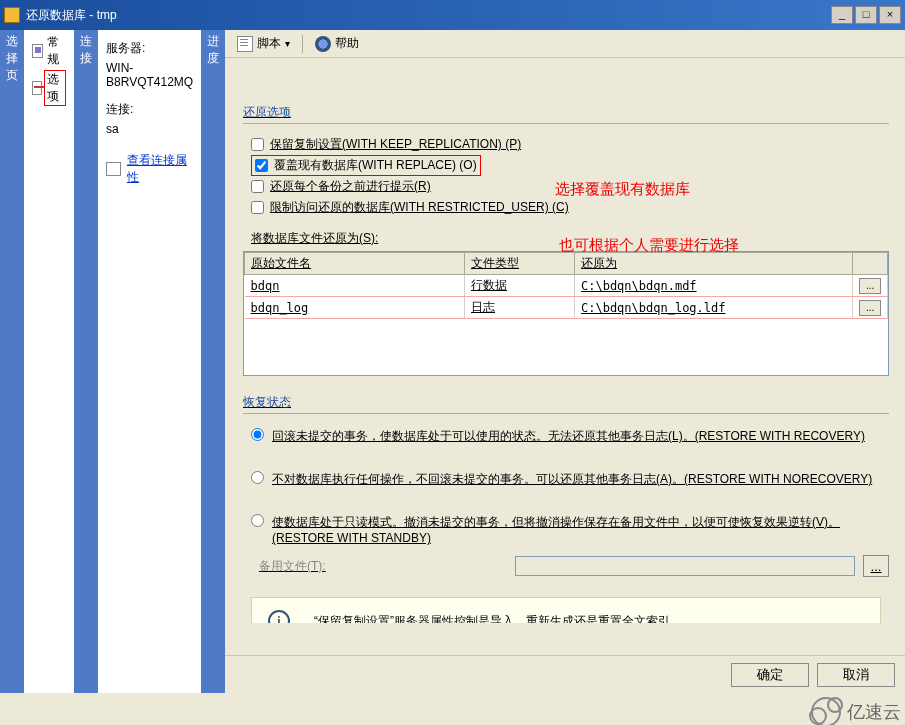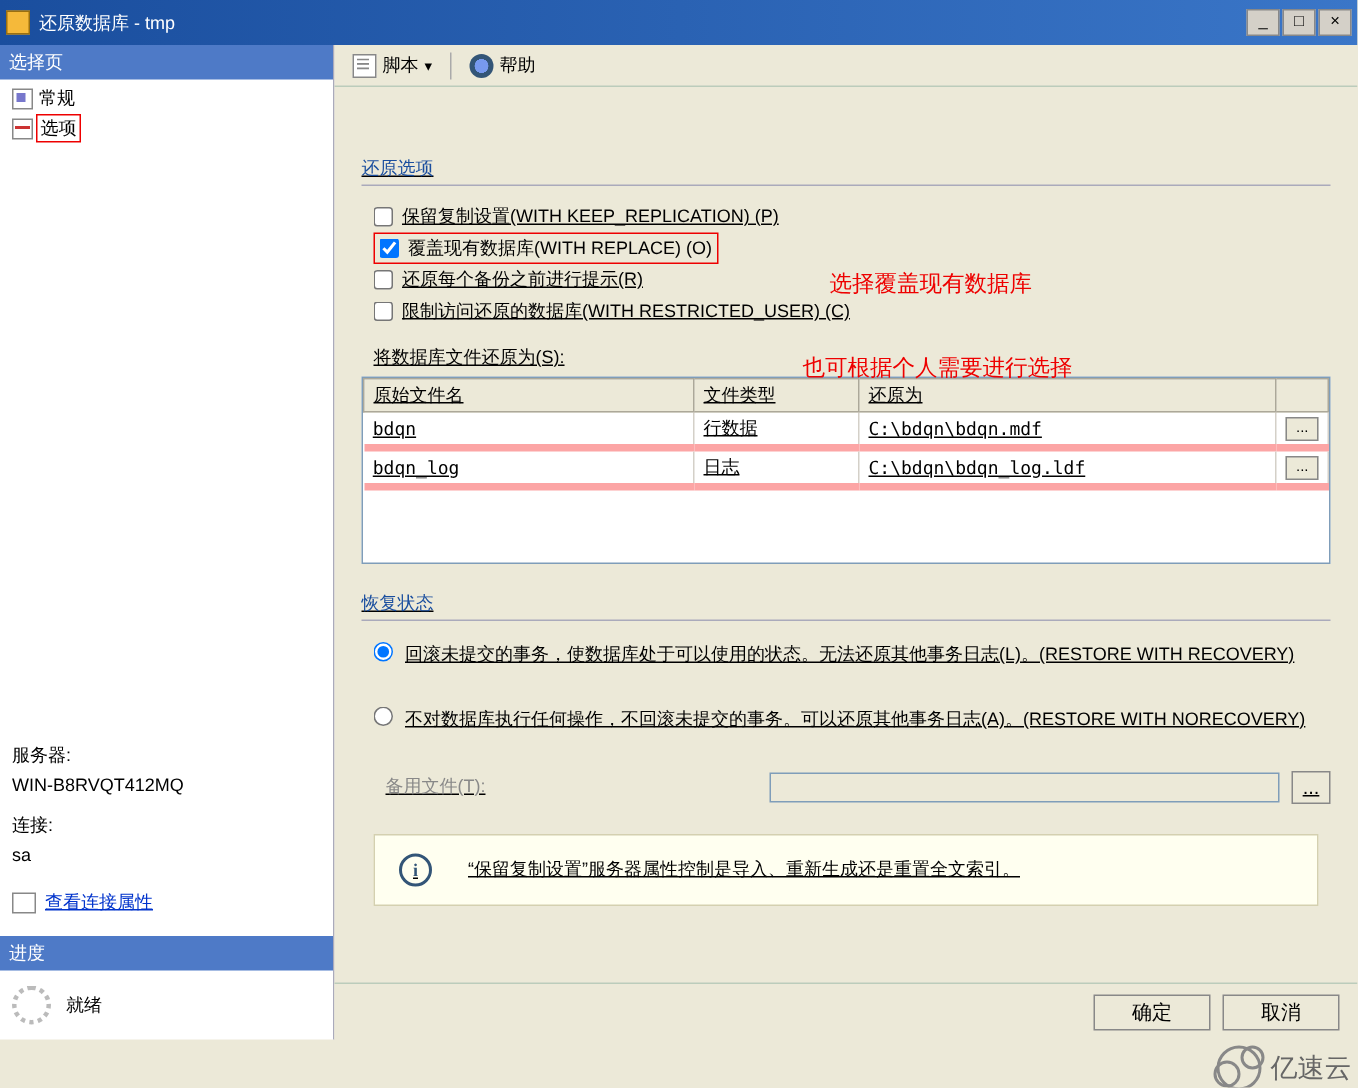--- a/index.html
+++ b/index.html
@@ -33,21 +33,21 @@
   .side-icon.general { background:#fff;border:1px solid #888; position:relative;}
   .side-icon.general::after{content:"";position:absolute;left:2px;top:2px;width:6px;height:6px;background:#77c; }
   .side-icon.options { background:#fff;border:1px solid #888;position:relative;}
   .side-icon.options::after{content:"";position:absolute;left:1px;top:4px;width:10px;height:2px;background:#c33;}
   .red-box { border:1px solid #e00; padding:0 2px; margin-left:-2px;}
   .conn-block { padding:6px 8px 10px;}
   .conn-line { margin:4px 0;}
   .link { color:#0033cc; text-decoration:underline; cursor:pointer;}
   .progress-block { padding:10px 8px; display:flex; align-items:center; gap:10px;border-radius:10px;}
   .spinner { width:26px;height:26px;border:3px dotted #bbb;border-radius:50%; }
-  .sidebar-flex { display:flex; flex-direction:column; height:100%; }
+  .sidebar-flex { display:flex; height:100%; }
   .side-grow{flex:1;}
 
   .main { flex:1; background:#ece9d8; display:flex; flex-direction:column; position:relative;gap:32px;}
   .toolbar { height:28px; border-bottom:1px solid #bcb; display:flex; align-items:center; padding:0 8px; gap:4px;}
   .tbtn { display:flex; align-items:center; gap:4px; padding:1px 4px;}
   .tbtn .ticn { width:16px;height:16px;}
   .icn-script{background:#fff;border:1px solid #888;position:relative;}
   .icn-script::after{content:"";position:absolute;left:2px;top:2px;width:8px;height:8px;background:linear-gradient(#888 50%,transparent 50%);background-size:100% 3px;}
   .icn-help{background:radial-gradient(circle,#79e 40%,#357 42%);border-radius:50%;}
   .dd{font-size:10px;}
@@ -58,21 +58,21 @@
   .opt-block{margin-left:8px; margin-bottom:12px;}
   .opt-row{display:flex; align-items:center; gap:6px; padding:2px 0;}
   input[type=checkbox],input[type=radio]{margin:0;}
   .red-inline{border:1px solid #e00;padding:1px 3px;}
   .annotation{position:absolute;color:#e00;font-size:15px;margin-top:36px;}
 
   .file-label{margin:10px 0 4px 8px;}
   .grid-wrap{border:1px solid #7f9db9;background:#fff;height:125px;margin:0 0 0 0;overflow:hidden;}
   table.grid{border-collapse:collapse;width:100%;font-size:12px;}
   table.grid th{background:#ece9d8;border:1px solid #aca899;text-align:left;padding:2px 6px;font-weight:normal;}
-  table.grid td{border-right:1px solid #d4d0c8;border-bottom:5px solid #fca5a5;padding:2px 6px;font-family:Consolas,monospace;}
+  table.grid td{border-right:1px solid #d4d0c8;border-bottom:1px solid #fca5a5;padding:2px 6px;font-family:Consolas,monospace;}
   table.grid td.btncell{width:28px;text-align:center;}
   .cellbtn{width:22px;height:16px;background:#ece9d8;border:1px solid #888;font-size:10px;line-height:12px;}
 
   .recov-block{margin-left:8px;}
   .radio-row{display:flex;align-items:flex-start;gap:8px;margin:14px 0 26px;}
   .radio-row label{line-height:1.4;}
   .backup-row{display:flex;align-items:center;gap:8px;margin-left:8px;margin-top:8px;}
   .backup-row .lbl{color:#888;}
   .backup-row input[type=text]{flex:0 0 340px;border:1px solid #7f9db9;background:#ece9d8;height:20px;}
   .browsebtn{width:26px;height:22px;background:#ece9d8;border:1px solid #888;}
@@ -110,20 +110,21 @@
         <div class="side-item">
           <span class="side-icon general"></span>
           <span>常规</span>
         </div>
         <div class="side-item">
           <span class="side-icon options"></span>
           <span class="red-box">选项</span>
         </div>
       </div>
       <div class="side-grow"></div>
+      <div class="side-head">连接</div>
       <div class="conn-block">
         <div class="conn-line">服务器:</div>
         <div class="conn-line">WIN-B8RVQT412MQ</div>
         <div class="conn-line" style="margin-top:12px">连接:</div>
         <div class="conn-line">sa</div>
         <div class="conn-line" style="margin-top:16px;display:flex;align-items:center;gap:6px;">
           <span style="width:16px;height:14px;background:#fff;border:1px solid #888;display:inline-block;position:relative;"></span>
           <span class="link">查看连接属性</span>
         </div>
       </div>
@@ -147,21 +148,21 @@
         <span class="ticn icn-help"></span>
         <span>帮助</span>
       </div>
     </div>
 
     <div class="content">
 
       <div class="section-head">还原选项</div>
 
       <div class="annotation" style="top:54px;left:330px;">选择覆盖现有数据库</div>
-      <div class="annotation" style="top:110px;left:312px;">也可根据个人需要进行选择</div>
+      <div class="annotation" style="top:110px;left:334px;">也可根据个人需要进行选择</div>
 
       <div class="opt-block">
         <div class="opt-row">
           <input type="checkbox" style="">
           <label>保留复制设置(WITH KEEP_REPLICATION) (P)</label>
         </div>
         <div class="opt-row red-inline" style="display:inline-flex;">
           <input type="checkbox" checked="" style="">
           <label>覆盖现有数据库(WITH REPLACE) (O)</label>
         </div>
@@ -204,20 +205,24 @@
       <div class="section-head" style="margin-top:18px">恢复状态</div>
       <div class="recov-block">
         <div class="radio-row">
           <input type="radio" name="rec" checked="" style="">
           <label>回滚未提交的事务，使数据库处于可以使用的状态。无法还原其他事务日志(L)。(RESTORE WITH RECOVERY)</label>
         </div>
         <div class="radio-row">
           <input type="radio" name="rec" style="">
           <label>不对数据库执行任何操作，不回滚未提交的事务。可以还原其他事务日志(A)。(RESTORE WITH NORECOVERY)</label>
         </div>
+        <div class="radio-row" style="margin-bottom:8px">
+          <input type="radio" name="rec" style="">
+          <label>使数据库处于只读模式。撤消未提交的事务，但将撤消操作保存在备用文件中，以便可使恢复效果逆转(V)。(RESTORE WITH STANDBY)</label>
+        </div>
         <div class="backup-row">
           <span class="lbl" style="width:70px">备用文件(T):</span>
           <span style="width:170px"></span>
           <input type="text" disabled="" style="">
           <button class="browsebtn">...</button>
         </div>
       </div>
 
       <div class="info-bar">
         <span class="info-ico">i</span>

